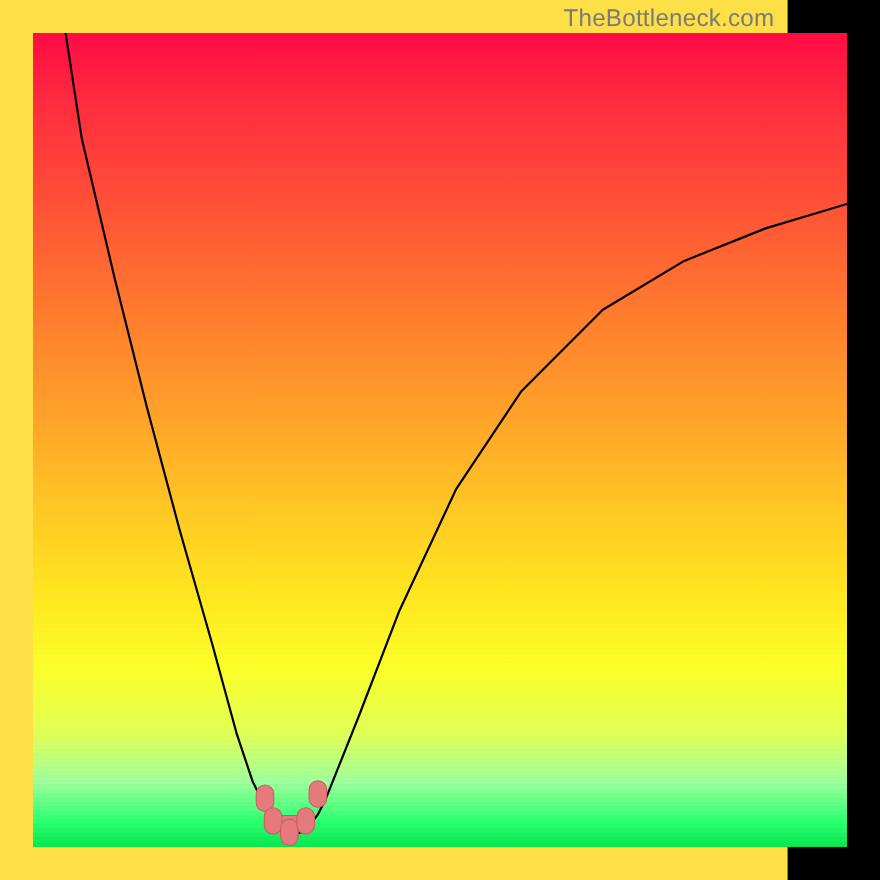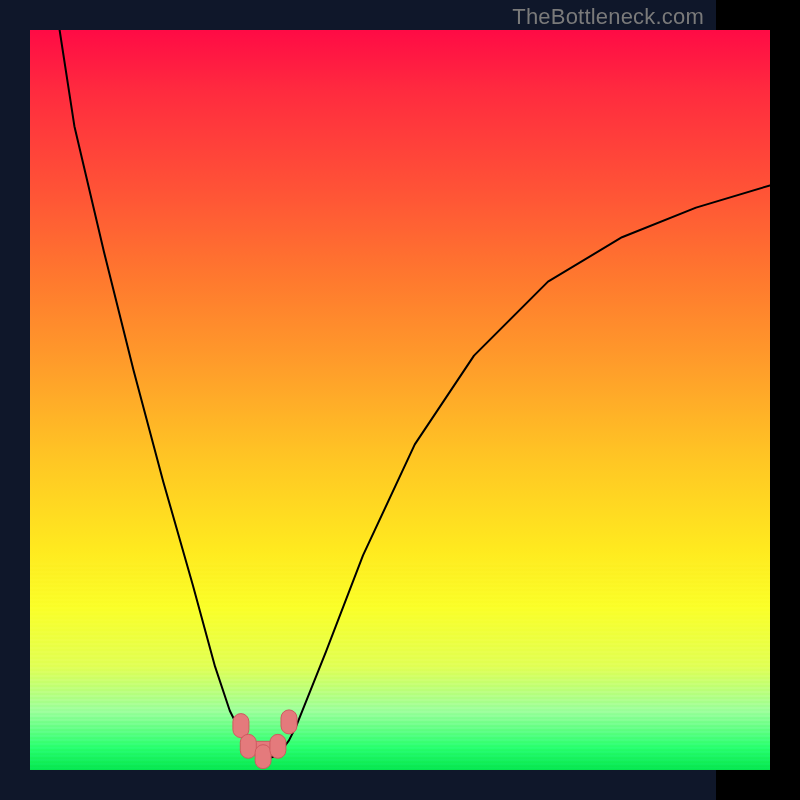--- a/index.html
+++ b/index.html
@@ -3,21 +3,21 @@
 <meta charset="utf-8">
 <style>
   * { margin: 0; padding: 0; box-sizing: border-box; }
   html, body { width: 800px; height: 800px; overflow: hidden; }
   body { background: #000; font-family: Arial, Helvetica, sans-serif; }
 
   .frame {
     position: relative;
     width: 716px;
     height: 800px;
-    background: #0f172a;
+    background: #fde047;
   }
 
   .watermark {
     position: absolute;
     top: 4px;
     right: 12px;
     color: #7a7a7a;
     font-size: 22px;
     font-weight: 500;
     letter-spacing: 0.2px;

